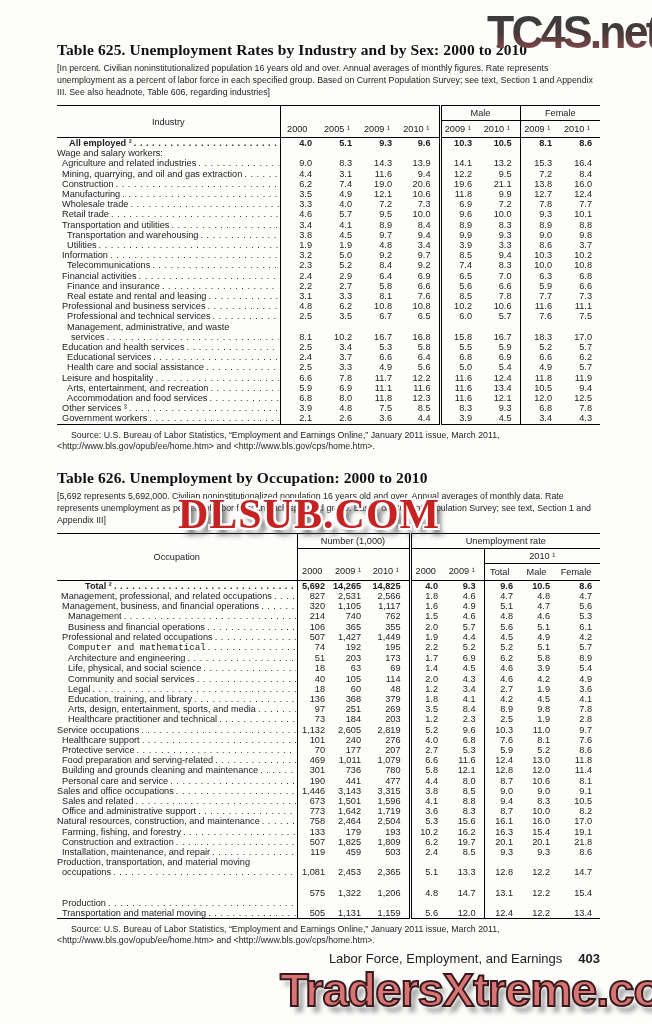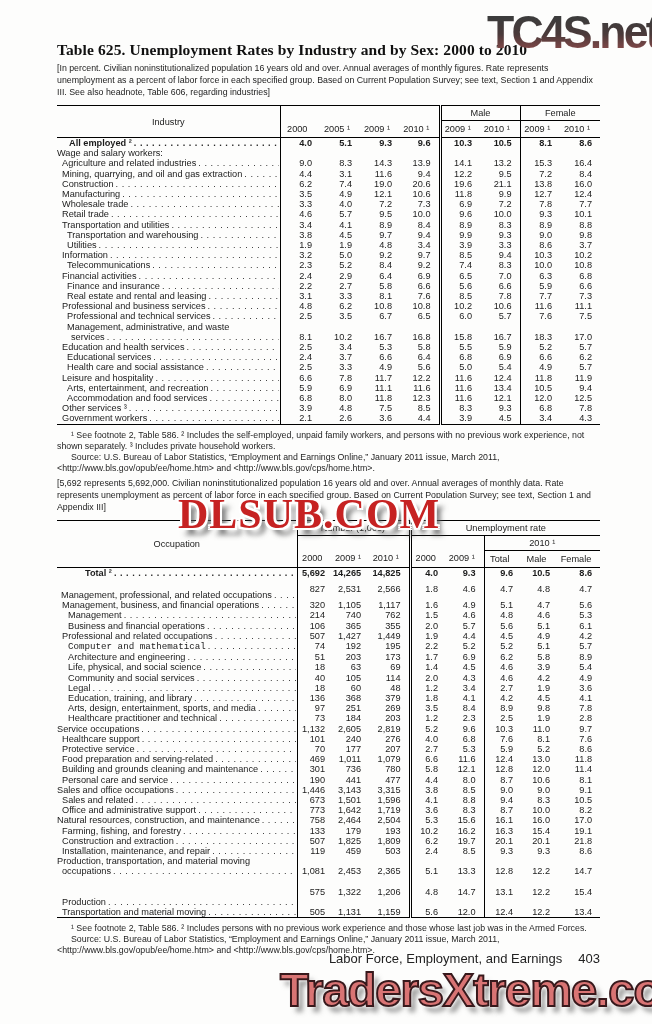--- a/index.html
+++ b/index.html
@@ -40,21 +40,21 @@
   .t626 .c0{border-left:1px solid #000;}
   .t626 .c3{border-left:3px double #000;}
   .t626 .c5{border-left:1px solid #000;}
 
   
   .fnote{font-size:8.8px;line-height:11px;margin-top:5px;color:#1e1e1e;}
   .fnote p{margin:0;text-indent:14px;}
 
   
   .footer-right{position:absolute;top:951px;left:0;width:600px;text-align:right;font-size:13px;color:#222;}
-  .footer-right .pgnum{margin-left:16px;}
+  .footer-right .pgnum{margin-left:16px;font-weight:bold;}
   .footer-left{position:absolute;top:971px;left:56px;font-size:10.5px;color:#2a2a2a;letter-spacing:.2px;}
 
   
   .wm-top{position:absolute;top:4px;right:-6px;z-index:5;white-space:nowrap;
           font-family:"Liberation Sans",sans-serif;font-weight:bold;font-size:47px;letter-spacing:-3px;
           background:linear-gradient(180deg,#3c3c3c 25%,#4a3a3a 55%,#7d4747 80%,#8a5050 100%);
           -webkit-background-clip:text;background-clip:text;color:transparent;
           transform:scaleX(.95);transform-origin:right top;}
   @supports not (-webkit-background-clip:text){.wm-top{color:#5a4242;background:none;}}
   .wm-mid{position:absolute;left:178px;top:490px;z-index:5;white-space:nowrap;
@@ -554,24 +554,24 @@
             <td class="num c3">4.4</td>
             <td class="num c4">3.9</td>
             <td class="num c5">4.5</td>
             <td class="num c6">3.4</td>
             <td class="num c7">4.3</td>
           </tr>
         </tbody>
     </table>
 
     <div class="fnote">
-      <p>¹ See footnote 2, Table 586. ² Includes the self-employed, unpaid family workers, and persons with no previous work experience, not shown separately. ³ Includes private household workers.</p>
       <p>Source: U.S. Bureau of Labor Statistics, “Employment and Earnings Online,” January 2011 issue, March 2011, &lt;http://www.bls.gov/opub/ee/home.htm&gt; and &lt;http://www.bls.gov/cps/home.htm&gt;.</p>
     </div>
 
+    <h2 class="tbl-title t626-title">Table 626. Unemployment by Occupation: 2000 to 2010</h2>
     <div class="tbl-note">[5,692 represents 5,692,000. Civilian noninstitutionalized population 16 years old and over. Annual averages of monthly data. Rate represents unemployment as percent of labor force in each specified group. Based on Current Population Survey; see text, Section 1 and Appendix III]</div>
 
     <table id="t626" class="t626">
       <colgroup>
         <col style="width:240px">
           <col style="width:36px">
           <col style="width:36px">
           <col style="width:41px">
           <col style="width:36px">
         <col style="width:38px">
@@ -614,21 +614,21 @@
             <td class="num c2">14,825</td>
             <td class="num c3">4.0</td>
             <td class="num c4">9.3</td>
             <td class="num c5">9.6</td>
             <td class="num c6">10.5</td>
             <td class="num c7">8.6</td>
           </tr>
           <tr>
             <td class="lbl">
               <div class="lw">
-                <span class="lt" style="padding-left: 4px; margin-top: 12px;">Management, professional, and related occupations</span>
+                <span class="lt" style="padding-left: 4px;">Management, professional, and related occupations</span>
                 <span class="dots"></span>
               </div>
             </td>
             <td class="num c0">827</td>
             <td class="num c1">2,531</td>
             <td class="num c2">2,566</td>
             <td class="num c3">1.8</td>
             <td class="num c4">4.6</td>
             <td class="num c5">4.7</td>
             <td class="num c6">4.8</td>
@@ -1094,21 +1094,20 @@
             <td class="num c3">5.6</td>
             <td class="num c4">12.0</td>
             <td class="num c5">12.4</td>
             <td class="num c6">12.2</td>
             <td class="num c7">13.4</td>
           </tr>
         </tbody>
     </table>
 
     <div class="fnote">
-      <p>¹ See footnote 2, Table 586. ² Includes persons with no previous work experience and those whose last job was in the Armed Forces.</p>
       <p>Source: U.S. Bureau of Labor Statistics, “Employment and Earnings Online,” January 2011 issue, March 2011, &lt;http://www.bls.gov/opub/ee/home.htm&gt; and &lt;http://www.bls.gov/cps/home.htm&gt;.</p>
     </div>
 
   </div>
 
   <div class="footer-right">
     <span>Labor Force, Employment, and Earnings</span><span class="pgnum">403</span>
   </div>
 
   <div class="wm-mid">DLSUB.COM</div>

